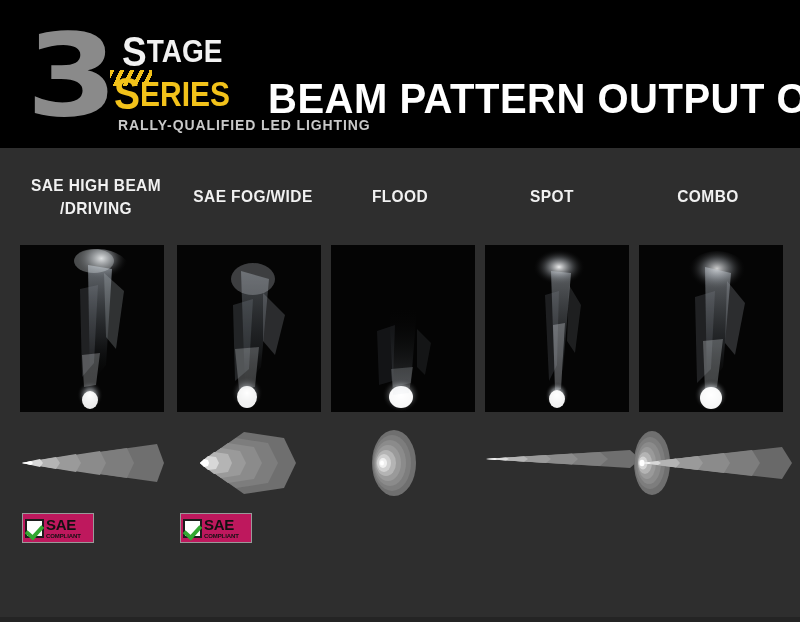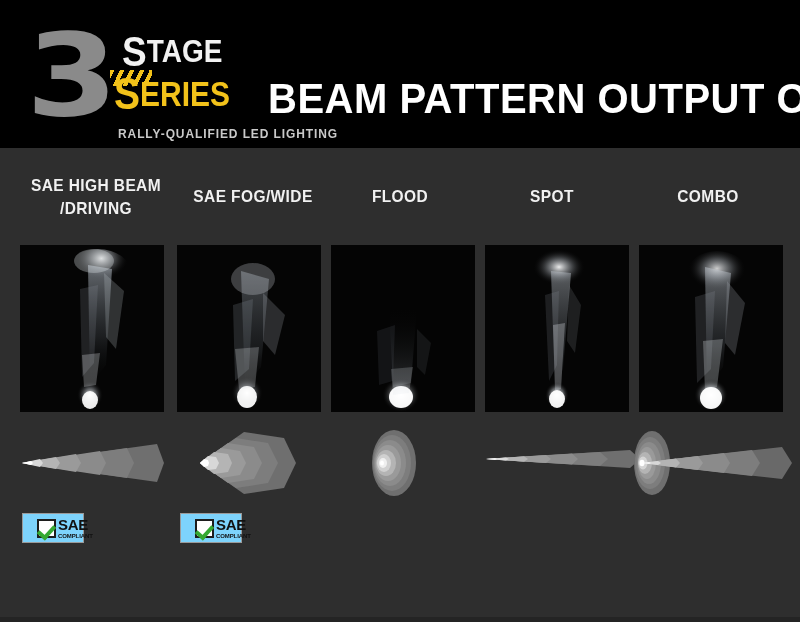--- a/index.html
+++ b/index.html
@@ -34,22 +34,22 @@
     font-family:"Liberation Sans",sans-serif;
     transform:scaleY(1.15);transform-origin:left top;white-space:nowrap;
   }
   .series-word .cap{font-size:39px;line-height:30px;vertical-align:-3px;}
   .stripes{
     position:absolute;left:6px;top:34px;width:42px;height:16px;
     background:repeating-linear-gradient(115deg,#f2c21a 0px,#f2c21a 4px,transparent 4px,transparent 9px);
     z-index:3;
   }
   .tagline{
-    position:absolute;left:14px;top:90px;
-    color:#c9c9c9;font-size:12px;font-weight:700;letter-spacing:0.9px;
+    position:absolute;left:14px;top:80px;
+    color:#c9c9c9;font-size:14px;font-weight:700;letter-spacing:0.9px;
     font-family:"Liberation Sans",sans-serif;white-space:nowrap;
     transform:scaleY(1.08);transform-origin:left top;
   }
   .title{
     position:absolute;left:268px;top:74px;width:520px;height:48px;
     color:#fff;font-size:40px;line-height:44px;font-weight:700;
     font-family:"Liberation Sans",sans-serif;letter-spacing:0.5px;
     transform:scaleY(1.08);transform-origin:left top;white-space:nowrap;
   }
   .divider{position:absolute;left:0;top:155px;width:800px;height:9px;background:#f5c917;}
@@ -57,23 +57,23 @@
   
   .stage{position:absolute;left:0;top:148px;width:800px;height:458px;background:#2e2e2e;}
   .col-label{
     position:absolute;color:#f1f1f1;font-size:15.5px;line-height:21px;font-weight:700;
     font-family:"Liberation Sans",sans-serif;letter-spacing:0.4px;text-align:center;
     transform:scaleY(1.1);transform-origin:center top;
   }
   .photo{position:absolute;background:#050505;overflow:hidden;}
   .beam-cell{position:absolute;}
   .badge{
-    position:absolute;width:62px;height:30px;background:#7dd3fc;
+    position:absolute;width:72px;height:30px;background:#be185d;
     border:1px solid #9a9a9a;display:flex;align-items:center;
-    padding-left:14px;box-sizing:border-box;
+    padding-left:2px;box-sizing:border-box;
   }
   .badge .chk{
     width:19px;height:19px;border:2px solid #1d1d1d;background:#fff;
     position:relative;flex:0 0 auto;margin-right:2px;box-sizing:border-box;
   }
   .badge .chk::after{
     content:"";position:absolute;left:2px;top:1px;width:7px;height:13px;
     border:solid #34a832;border-width:0 4px 4px 0;transform:rotate(42deg);
   }
   .badge .btxt{display:flex;flex-direction:column;line-height:1;}

